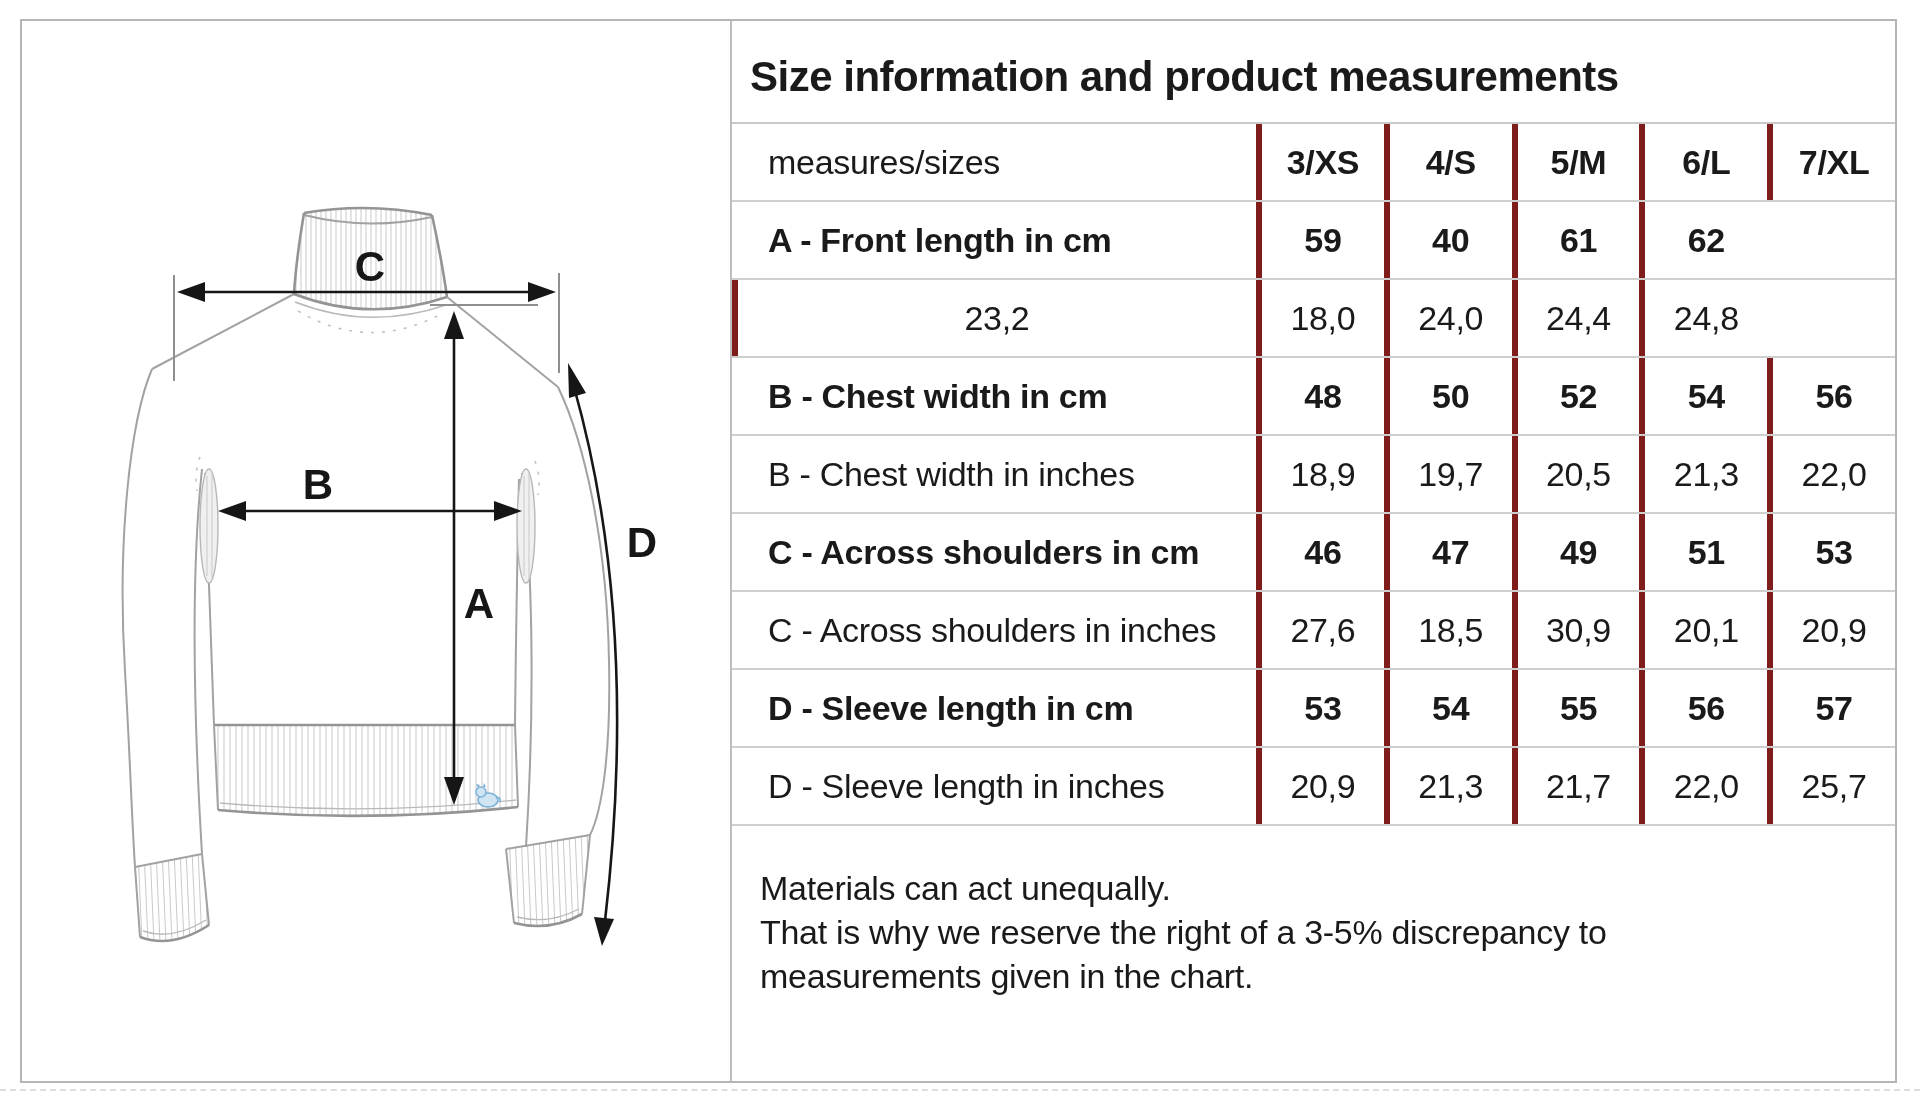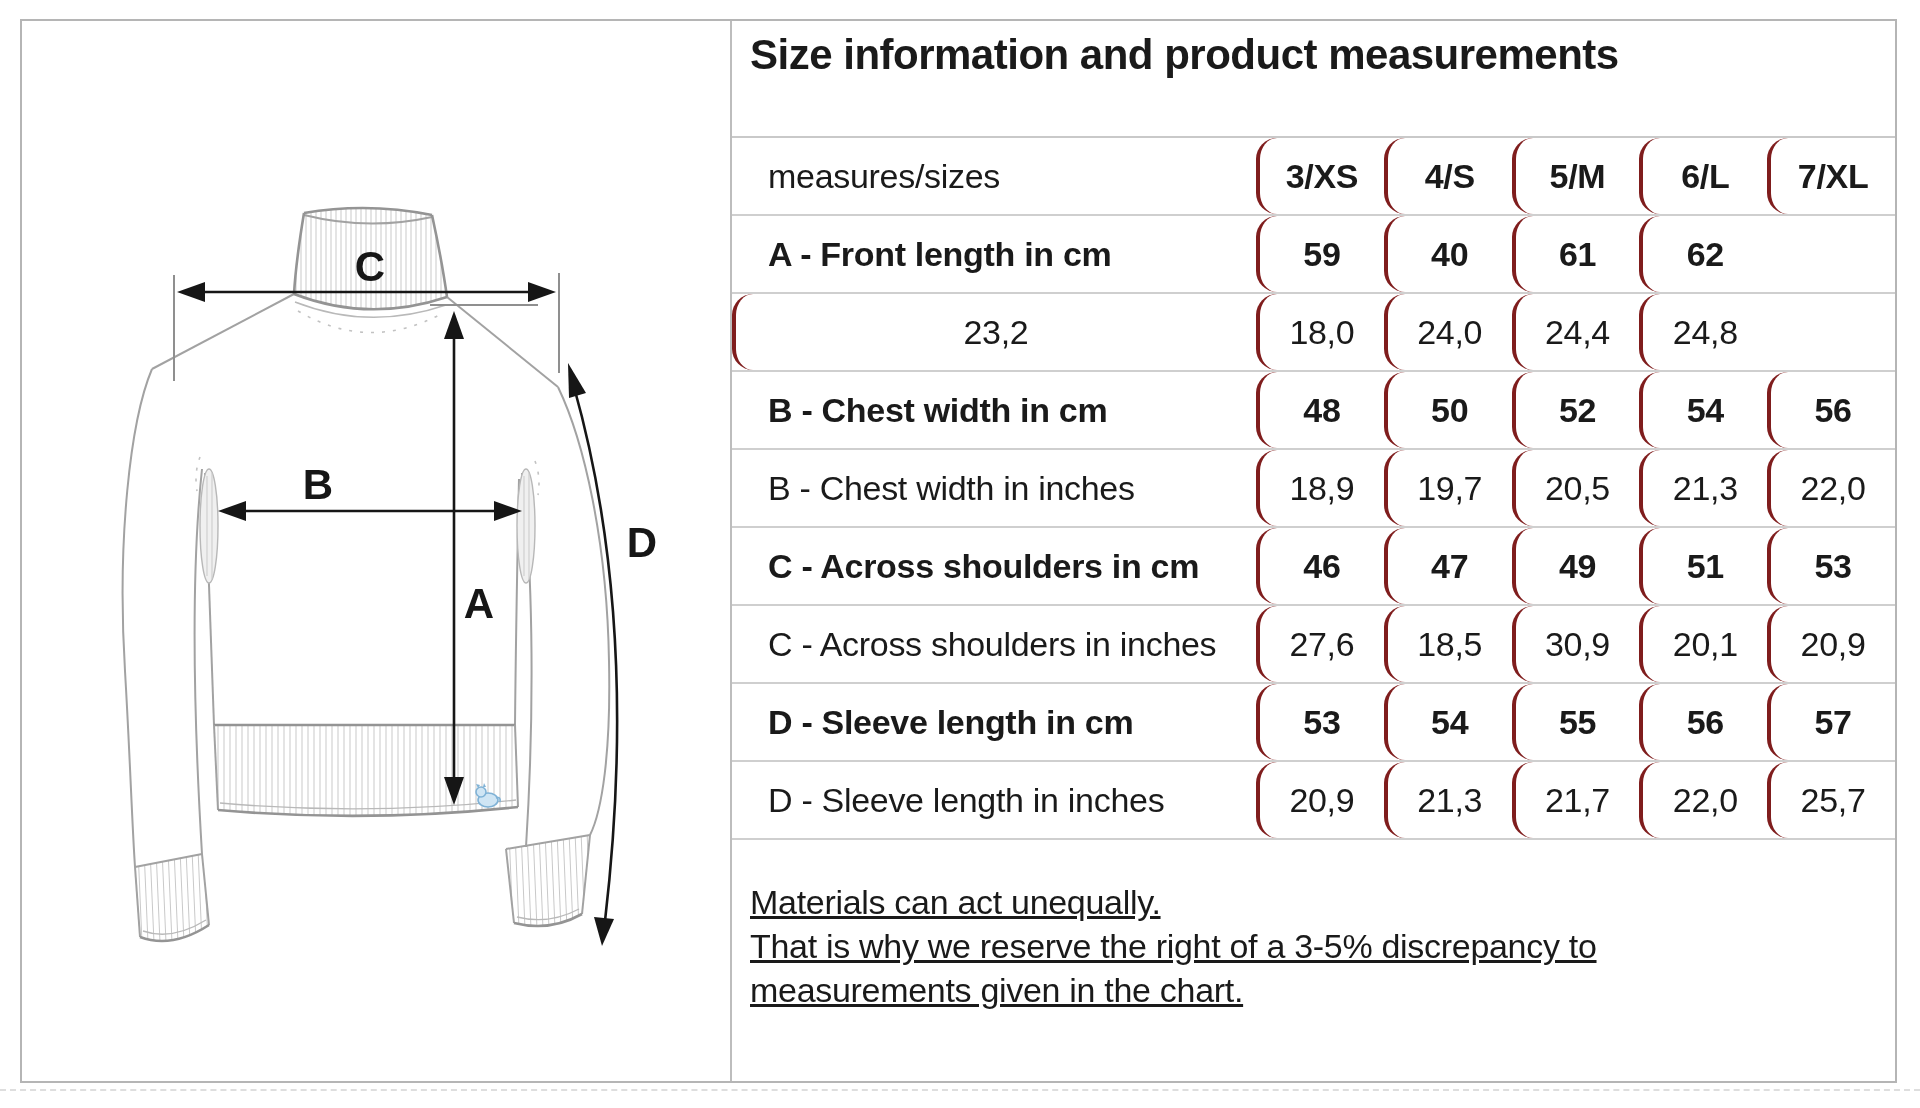--- a/index.html
+++ b/index.html
@@ -12,34 +12,34 @@
   .cut-line { position:absolute; left:0; top:1089px; width:1920px; height:0;
               border-top:2px dashed #dedede; }
 
   
   .panel-left { width:710px; height:100%; border-right:2px solid #bdbdbd; position:relative; flex:none; }
   .panel-left svg { position:absolute; left:0; top:0; }
 
   
   .panel-right { flex:1; display:flex; flex-direction:column; }
 
-  .title-block { height:117px; border-bottom:2px solid #c9c9c9;
-                 display:flex; padding:10px 0 0 18px; }
+  .title-block { height:103px; border-bottom:2px solid #c9c9c9;
+                 display:flex; align-items:center; padding:10px 0 0 18px; }
   .title-block h1 { font-size:42px; font-weight:bold; letter-spacing:-0.5px; }
 
   .size-table { width:100%; }
   .t-row { display:grid; grid-template-columns:524px 1fr 1fr 1fr 1fr 1fr;
            height:78px; border-bottom:2px solid #cfcfcf; }
   .t-row > div { display:flex; align-items:center; font-size:34px; letter-spacing:-0.3px; }
   .t-row .lbl { justify-content:flex-start; padding-left:36px; }
-  .t-row .val { justify-content:center; border-left:4px solid #7f1d1d;border-radius:21px; }
+  .t-row .val { justify-content:center; border-left:6px solid #7f1d1d; }
   .t-row.hdr .val { font-weight:bold; }
   .t-row.bold .lbl, .t-row.bold .val { font-weight:bold; }
 
-  .footer-note { padding:40px 40px 0 18px; font-size:34px; line-height:44px; letter-spacing:-0.3px;text-decoration:underline; }
+  .footer-note { padding:40px 40px 0 28px; font-size:34px; line-height:44px; letter-spacing:-0.3px; }
 
   
   .outline { fill:none; stroke:#a2a2a2; stroke-width:2; }
   .outline-hv { fill:none; stroke:#949494; stroke-width:2.6; }
   .thin    { fill:none; stroke:#b9b9b9; stroke-width:1.4; }
   .rib     { stroke:#c9c9c9; stroke-width:1; }
   .dash    { fill:none; stroke:#c2c2c2; stroke-width:1.6; stroke-dasharray:3 8; }
   .meas    { stroke:#161616; stroke-width:2.6; fill:none; }
   .measfill{ fill:#161616; stroke:none; }
   .mlabel  { font-family:"Liberation Sans",sans-serif; font-size:42px; font-weight:bold; fill:#161616; }

